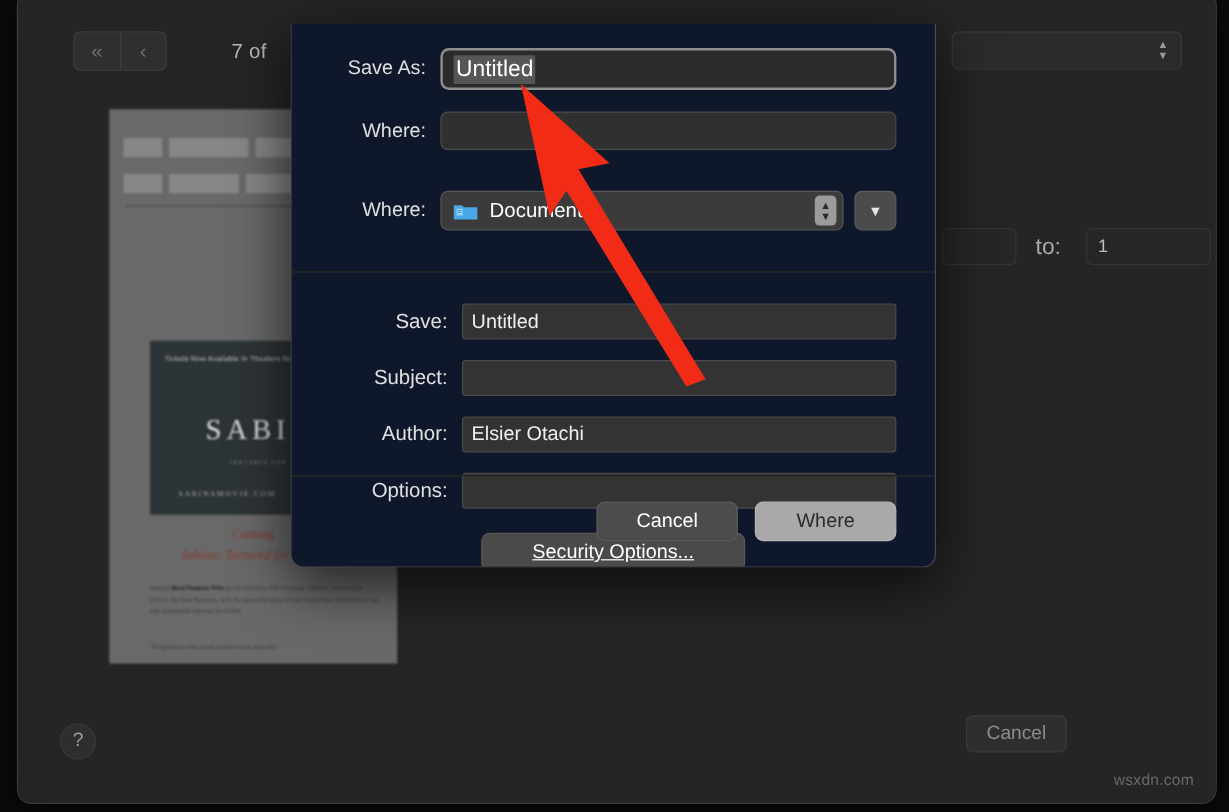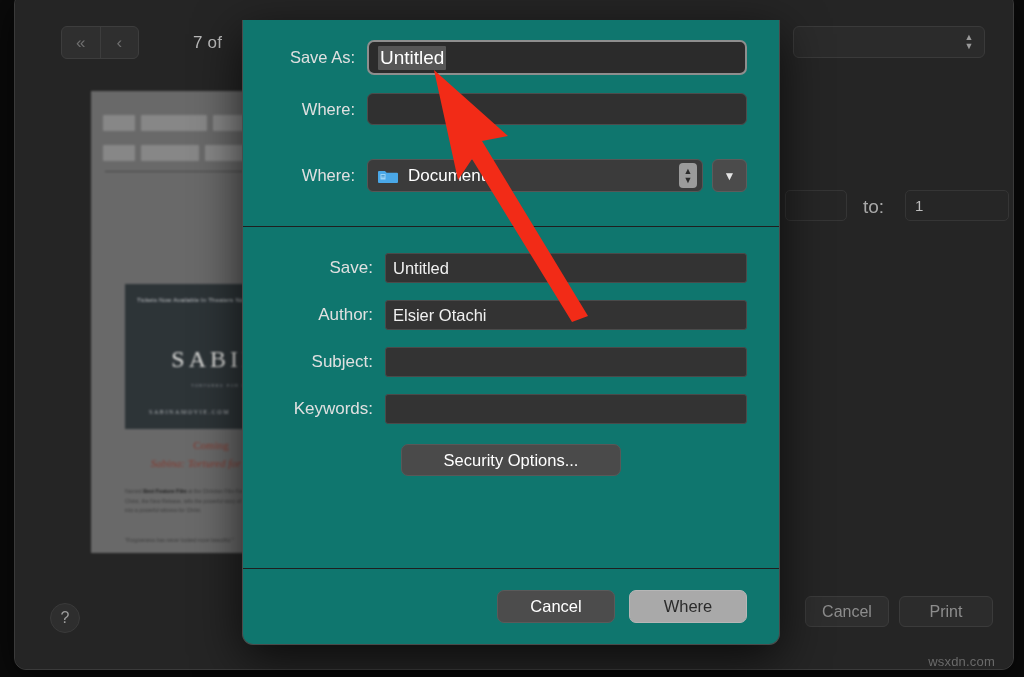--- a/index.html
+++ b/index.html
@@ -295,34 +295,34 @@
     display: flex;
     align-items: center;
     justify-content: center;
     color: #8d8d8d;
     font-size: 16px;
   }
 
   #watermark {
     position: absolute;
     right: 18px;
-    bottom: 0;
+    bottom: 12px;
     color: #6a6a6a;
     font-size: 13px;
     letter-spacing: 0.2px;
   }
 
   
   #save-sheet {
     position: absolute;
     left: 242px;
     top: 20px;
     width: 538px;
-    height: 625px;
-    background: #0f766e;
+    height: 453px;
+    background: #0f172a;
     border: 1px solid #4a4a4a;
     border-top: none;
     border-radius: 0 0 11px 11px;
     box-shadow: 0 14px 48px rgba(0,0,0,0.7);
     overflow: hidden;
   }
 
   .sheet-divider {
     height: 1px;
     background: #414141;
@@ -463,20 +463,21 @@
     margin: 20px auto 0 auto;
     width: 220px;
     height: 32px;
     background: #4a4a4a;
     border: 1px solid #585858;
     border-radius: 7px;
     color: #ffffff;
     font-size: 16.5px;
     line-height: 30px;
     text-align: center;
+    text-decoration: underline;
   }
 
   
   #sheet-bottom {
     position: absolute;
     left: 0; right: 0; bottom: 0;
     height: 76px;
     display: flex;
     align-items: center;
     justify-content: flex-end;
@@ -575,23 +576,20 @@
         <div id="pv-quote">"Forgiveness has never looked more beautiful."</div>
       </div>
 
       <div id="help-button">
         <span>?</span>
       </div>
 
       <div id="bg-cancel-button">
         <span>Cancel</span>
       </div>
-      <div id="bg-print-button">
-        <span>Print</span>
-      </div>
 
       <div id="watermark">wsxdn.com</div>
     </div>
   </div>
 
   <div id="save-sheet">
 
     <div id="sheet-top">
 
       <div class="form-row">
@@ -630,35 +628,35 @@
     <div id="sheet-middle">
 
       <div class="meta-row">
         <div class="meta-label">Save:</div>
         <div class="meta-input">
           <span>Untitled</span>
         </div>
       </div>
 
       <div class="meta-row">
+        <div class="meta-label">Subject:</div>
+        <div class="meta-input">
+          <span></span>
+        </div>
+      </div>
+
+      <div class="meta-row">
         <div class="meta-label">Author:</div>
         <div class="meta-input">
           <span>Elsier Otachi</span>
         </div>
       </div>
 
       <div class="meta-row">
-        <div class="meta-label">Subject:</div>
-        <div class="meta-input">
-          <span></span>
-        </div>
-      </div>
-
-      <div class="meta-row">
-        <div class="meta-label">Keywords:</div>
+        <div class="meta-label">Options:</div>
         <div class="meta-input">
           <span></span>
         </div>
       </div>
 
       <div id="security-options-button">Security Options...</div>
     </div>
 
     <div class="sheet-divider" style="position:absolute;left:0;right:0;bottom:75px"></div>
 

